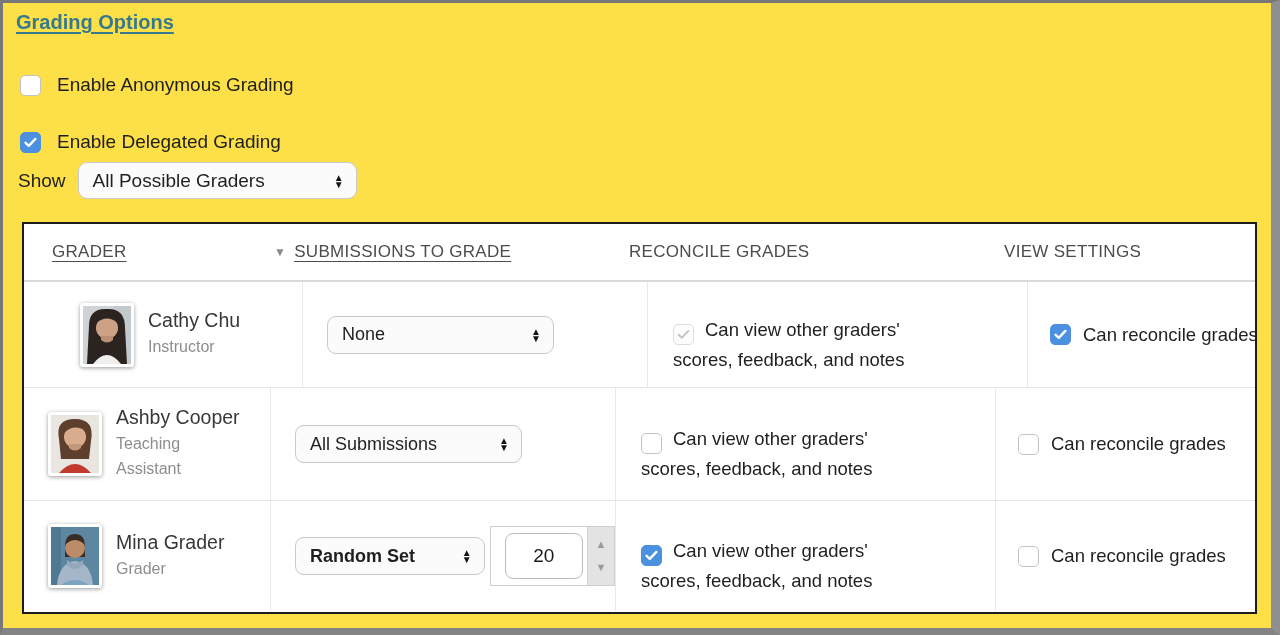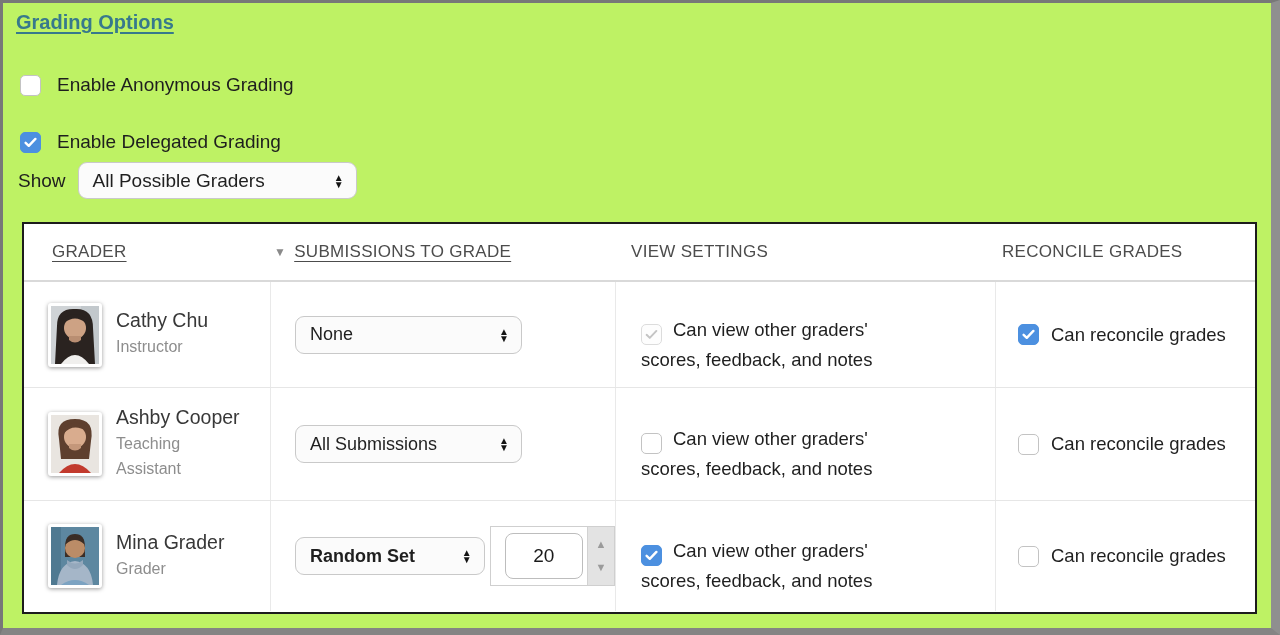--- a/index.html
+++ b/index.html
@@ -5,21 +5,21 @@
   html,body{margin:0;padding:0;}
   body{
     width:1280px;height:635px;
     font-family:"Liberation Sans","DejaVu Sans",sans-serif;
     background:#ededed;overflow:hidden;
   }
   .frame{
     position:relative;width:1280px;height:635px;box-sizing:border-box;
     border-top:3px solid #787878;border-left:3px solid #787878;
     border-right:9px solid #8f8f8f;border-bottom:7px solid #848484;
-    background:#bef264;
+    background:#fde047;
   }
   .canvas{position:absolute;inset:0;}
 
   
   .page-title{
     position:absolute;left:13px;top:8px;
     font-size:20px;font-weight:bold;color:var(--title,#37798c);
     text-decoration:underline;text-underline-offset:3px;cursor:pointer;
   }
   .opt-row{position:absolute;display:flex;align-items:center;gap:16px;}
@@ -67,21 +67,21 @@
   .th.c3{padding-left:16px;}
   .th.c4{padding-left:14px;}
   .th .sortable{text-decoration:underline;text-underline-offset:4px;cursor:pointer;}
   .sort-tri{font-size:12px;color:#8a8a8a;margin-right:8px;}
 
   .tbody{flex:1;display:flex;flex-direction:column;}
   .trow{
     display:grid;grid-template-columns:246px 345px 373px 1fr;
     border-bottom:1px solid #e6e6e6;
   }
-  .trow.r1{flex:0 0 105px;}
+  .trow.r1{flex:0 0 105px;padding-left:32px;}
   .trow.r2{flex:0 0 112px;}
   .trow.r3{flex:0 0 110px;border-bottom:none;}
   .td{display:flex;align-items:center;border-left:1px solid #e9e9e9;box-sizing:border-box;}
   .td.c1{border-left:none;padding-left:24px;gap:14px;}
   .td.c2{padding-left:24px;gap:5px;}
   .td.c3{padding-left:25px;}
   .td.c4{padding-left:22px;gap:12px;white-space:nowrap;margin-left:7px;}
 
   .avatar{
     flex:0 0 auto;width:48px;height:58px;border:3px solid #fff;border-radius:3px;
@@ -151,25 +151,25 @@
   <div class="gtable">
 
     <div class="thead">
       <div class="th c1">
         <span class="sortable">GRADER</span>
       </div>
       <div class="th c2">
         <span class="sort-tri">▼</span>
         <span class="sortable">SUBMISSIONS TO GRADE</span>
       </div>
+      <div class="th c4">
+        <span>RECONCILE GRADES</span>
+      </div>
       <div class="th c3">
         <span>VIEW SETTINGS</span>
-      </div>
-      <div class="th c4">
-        <span>RECONCILE GRADES</span>
       </div>
     </div>
 
     <div class="tbody">
 
       <div class="trow r1">
         <div class="td c1">
           <span class="avatar">
             <svg viewBox="0 0 48 58" preserveAspectRatio="none">
               <rect width="48" height="58" fill="#cfd3d6"></rect>

